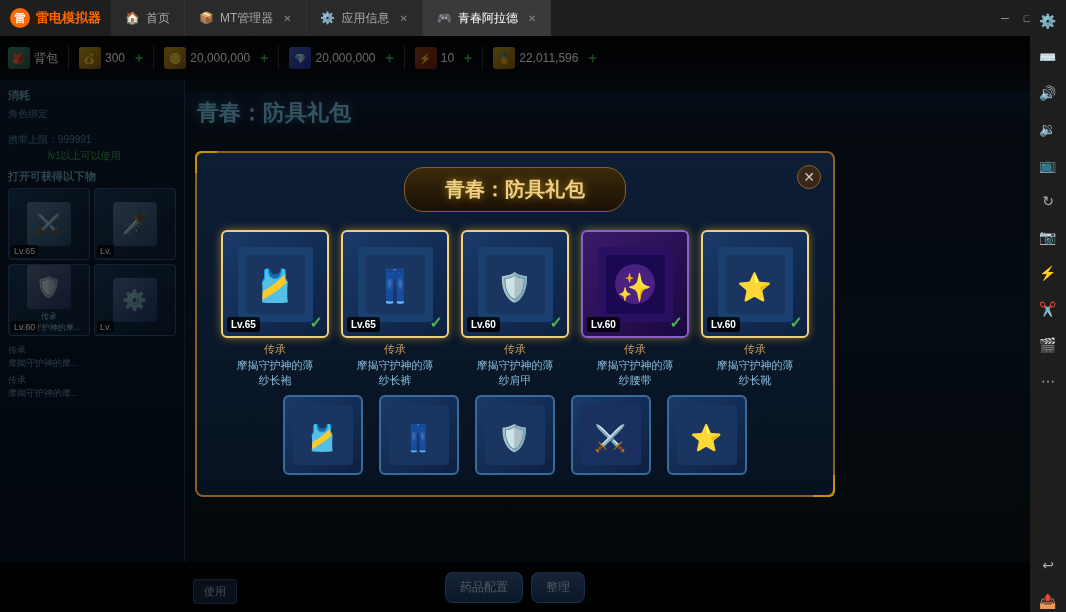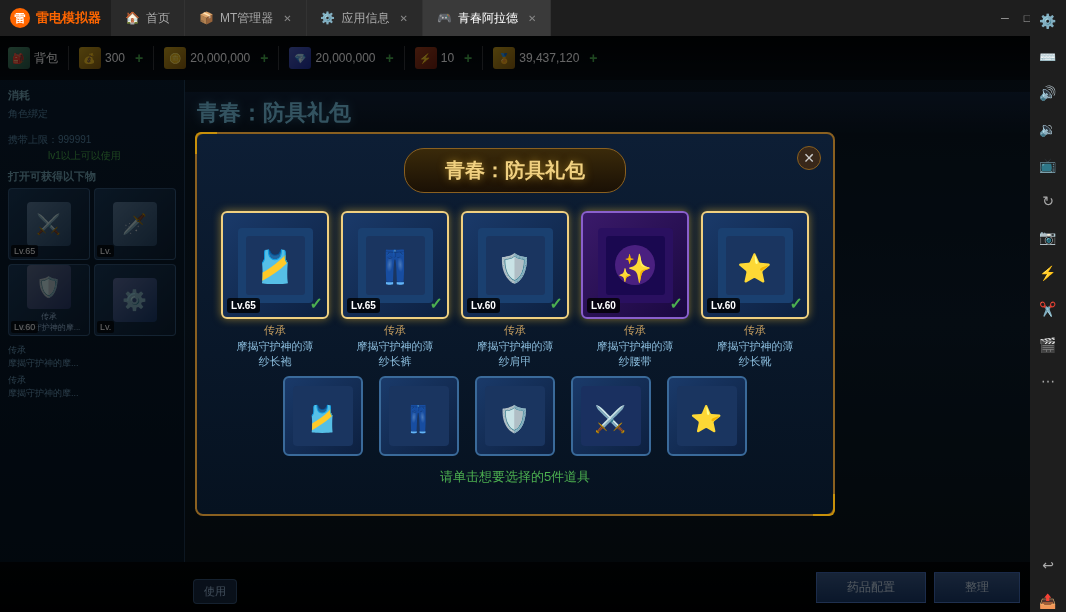--- a/index.html
+++ b/index.html
@@ -212,31 +212,31 @@
     }
 
     
     .bottom-bar {
       position: absolute;
       bottom: 0; left: 0; right: 0;
       height: 50px;
       background: linear-gradient(180deg, rgba(0,0,0,0.7) 0%, rgba(0,0,0,0.9) 100%);
       display: flex;
       align-items: center;
-      justify-content: flex-end;
+      justify-content: center;
       padding: 0 10px;
       gap: 8px;
     }
     .bottom-btn {
       background: linear-gradient(180deg, #3a5a8a, #1a3a6a);
       border: 1px solid rgba(100,150,255,0.5);
-      border-radius: 0;
+      border-radius: 8px;
       color: #cde;
       font-size: 12px;
-      padding: 6px 30px;
+      padding: 6px 14px;
       cursor: pointer;
     }
 
     
     .modal-overlay {
       position: absolute;
       inset: 0;
       background: rgba(0,0,0,0.6);
       display: flex;
       align-items: center;
@@ -497,21 +497,21 @@
     <span class="hud-plus">+</span>
     <div class="hud-sep"></div>
     <div class="hud-item">
       <div class="hud-icon energy">⚡</div>
       <span>10</span>
     </div>
     <span class="hud-plus">+</span>
     <div class="hud-sep"></div>
     <div class="hud-item">
       <div class="hud-icon medal">🏅</div>
-      <span>39,437,120</span>
+      <span>22,011,596</span>
     </div>
     <span class="hud-plus">+</span>
   </div>
 
   <div class="page-heading">
     <span class="page-heading-text">青春：防具礼包</span>
   </div>
 
   <div class="left-panel">
     <div class="panel-label">消耗</div>
@@ -689,21 +689,20 @@
           <div class="modal-item-box small-item">
             <svg width="60" height="60" viewBox="0 0 60 60">
               <rect width="60" height="60" rx="4" fill="#1a3560"></rect>
               <text x="30" y="42" text-anchor="middle" font-size="26" fill="#cc9060">⭐</text>
             </svg>
           </div>
         </div>
 
       </div>
 
-      <div class="modal-hint">请单击想要选择的5件道具</div>
 
 
     </div>
   </div>
 
   <div class="bottom-bar">
     <div style="position:absolute; bottom:0; left:185px; display:flex; gap:4px; padding: 8px;">
       <div style="background:rgba(30,50,80,0.8); border:1px solid rgba(100,150,200,0.4); border-radius:4px; padding:4px 10px; display:flex; flex-direction:column; align-items:center; cursor:pointer;">
         <span style="font-size:11px; color:#a0c0e0;">使用</span>
       </div>

